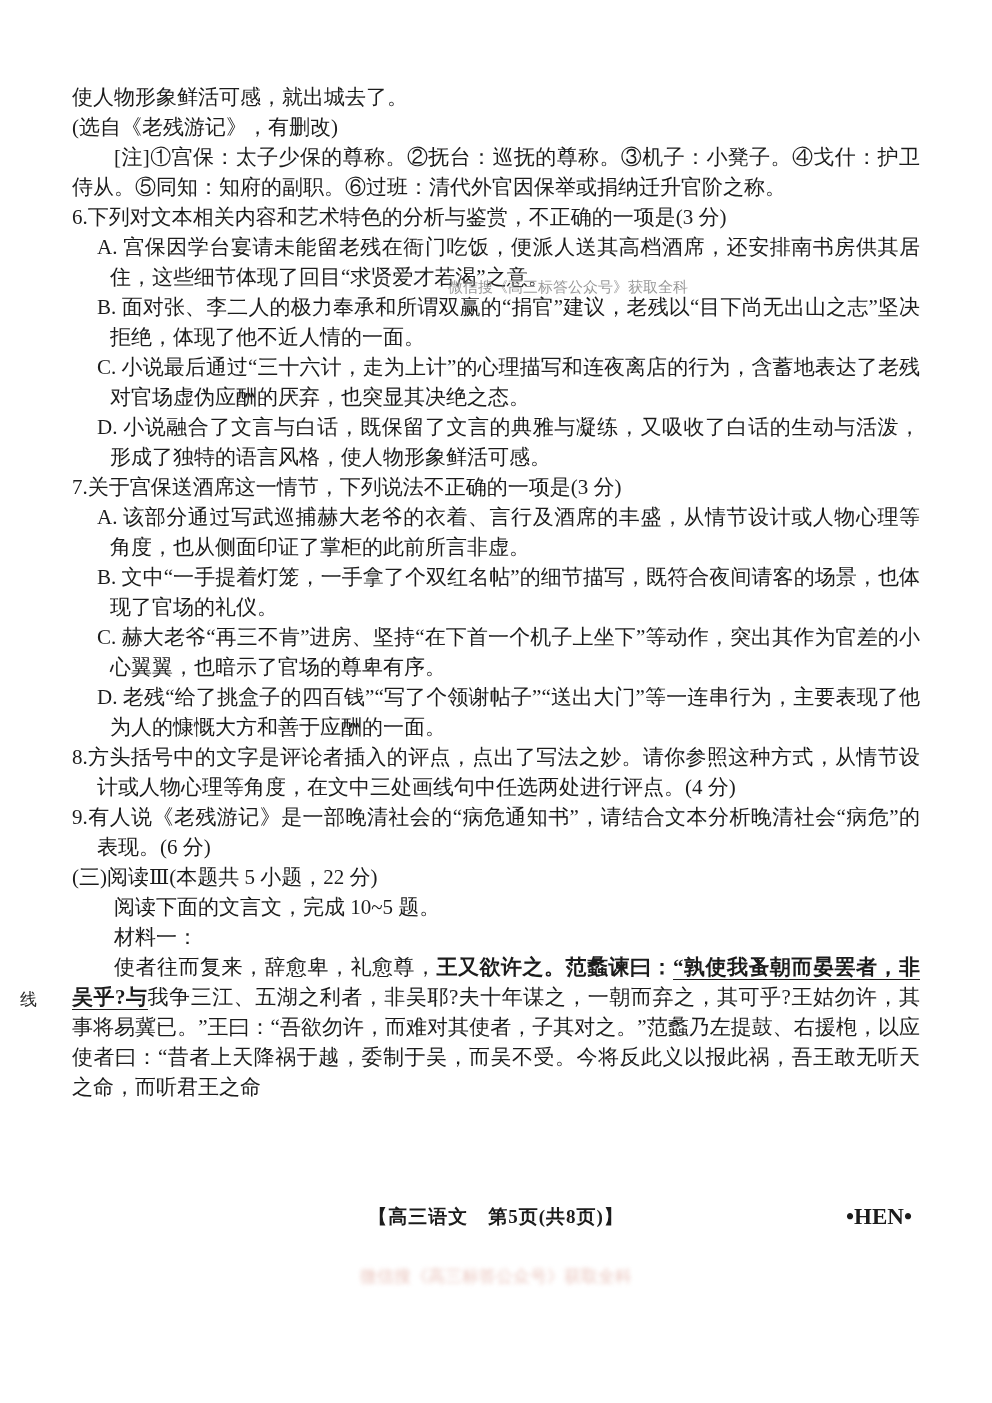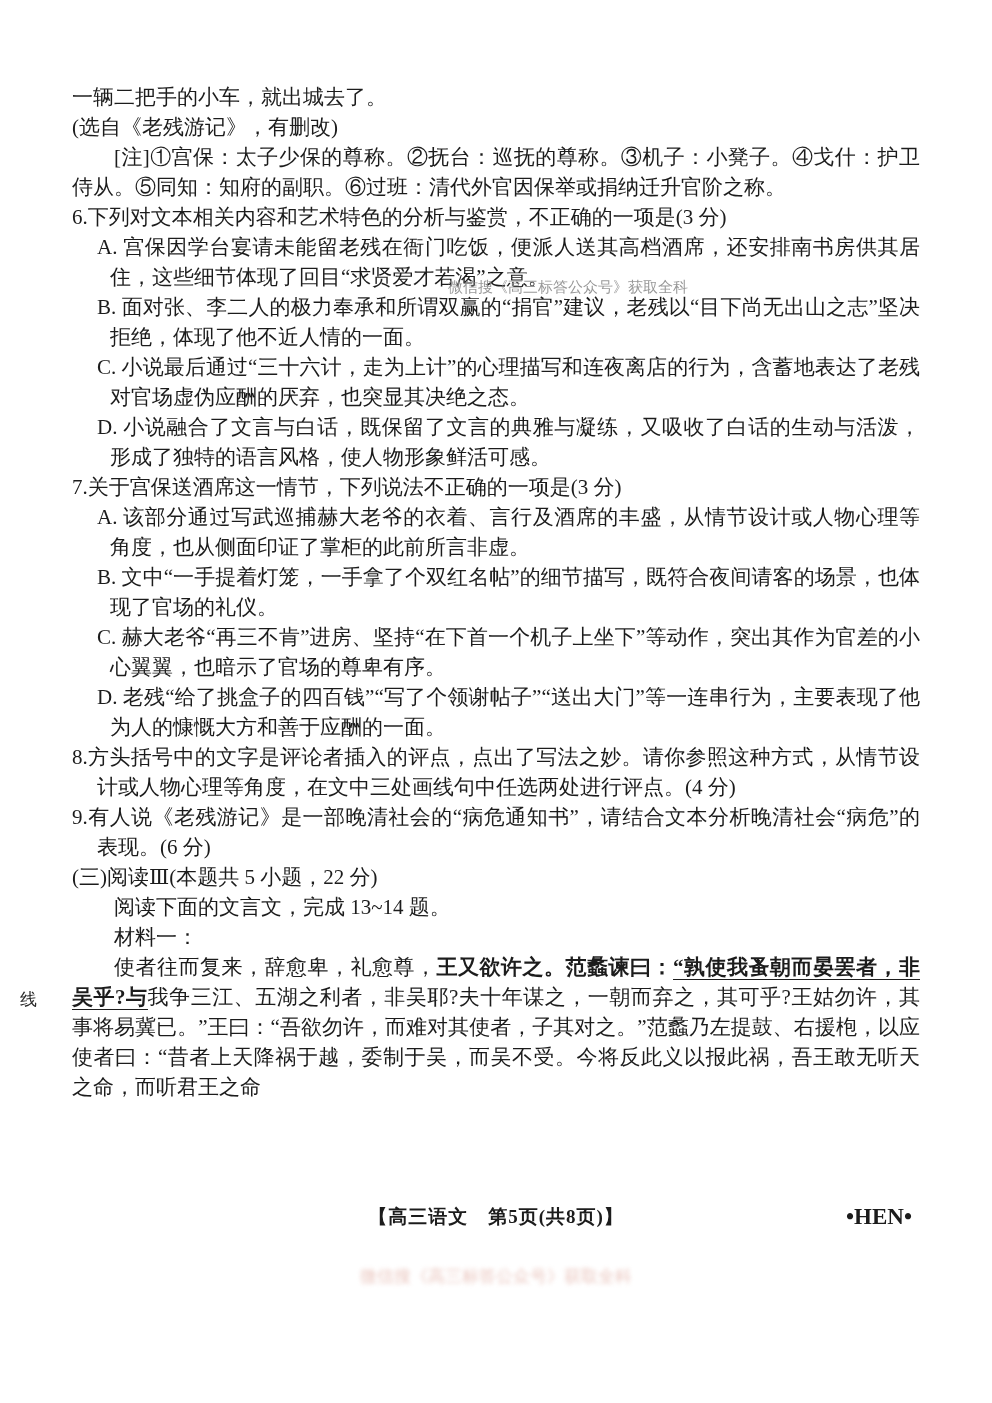--- a/index.html
+++ b/index.html
@@ -83,21 +83,21 @@
 </style>
 </head>
 <body>
 
 <div class="page">
 
   <span class="binding-char">线</span>
 
   <div class="content">
 
-    <p>一辆二把手的小车，就出城去了。</p>
+    <p>使人物形象鲜活可感，就出城去了。</p>
     <p class="line-right">(选自《老残游记》，有删改)</p>
     <p class="note">[注]①宫保：太子少保的尊称。②抚台：巡抚的尊称。③机子：小凳子。④戈什：护卫侍从。⑤同知：知府的副职。⑥过班：清代外官因保举或捐纳迁升官阶之称。</p>
 
     <section>
       <p class="stem">6.下列对文本相关内容和艺术特色的分析与鉴赏，不正确的一项是(3 分)</p>
       <p class="option">A. 宫保因学台宴请未能留老残在衙门吃饭，便派人送其高档酒席，还安排南书房供其居住，这些细节体现了回目“求贤爱才若渴”之意。</p>
       <p class="option">B. 面对张、李二人的极力奉承和所谓双赢的“捐官”建议，老残以“目下尚无出山之志”坚决拒绝，体现了他不近人情的一面。</p>
       <p class="option">C. 小说最后通过“三十六计，走为上计”的心理描写和连夜离店的行为，含蓄地表达了老残对官场虚伪应酬的厌弃，也突显其决绝之态。</p>
       <p class="option">D. 小说融合了文言与白话，既保留了文言的典雅与凝练，又吸收了白话的生动与活泼，形成了独特的语言风格，使人物形象鲜活可感。</p>
     </section>
@@ -108,21 +108,21 @@
       <p class="option">B. 文中“一手提着灯笼，一手拿了个双红名帖”的细节描写，既符合夜间请客的场景，也体现了官场的礼仪。</p>
       <p class="option">C. 赫大老爷“再三不肯”进房、坚持“在下首一个机子上坐下”等动作，突出其作为官差的小心翼翼，也暗示了官场的尊卑有序。</p>
       <p class="option">D. 老残“给了挑盒子的四百钱”“写了个领谢帖子”“送出大门”等一连串行为，主要表现了他为人的慷慨大方和善于应酬的一面。</p>
     </section>
 
     <p class="stem">8.方头括号中的文字是评论者插入的评点，点出了写法之妙。请你参照这种方式，从情节设计或人物心理等角度，在文中三处画线句中任选两处进行评点。(4 分)</p>
     <p class="stem">9.有人说《老残游记》是一部晚清社会的“病危通知书”，请结合文本分析晚清社会“病危”的表现。(6 分)</p>
 
     <section>
       <p>(三)阅读Ⅲ(本题共 5 小题，22 分)</p>
-      <p class="indent2">阅读下面的文言文，完成 13~14 题。</p>
+      <p class="indent2">阅读下面的文言文，完成 10~5 题。</p>
       <p class="indent2">材料一：</p>
       <p class="indent2"><span>使者往而复来，辞愈卑，礼愈尊，</span><span class="bold-seg">王又欲许之。范蠡谏曰：</span><span class="ul-seg">“孰使我蚤朝而晏罢者，非吴乎?与</span><span>我争三江、五湖之利者，非吴耶?夫十年谋之，一朝而弃之，其可乎?王姑勿许，其事将易冀已。”王曰：“吾欲勿许，而难对其使者，子其对之。”范蠡乃左提鼓、右援枹，以应使者曰：“昔者上天降祸于越，委制于吴，而吴不受。今将反此义以报此祸，吾王敢无听天之命，而听君王之命</span></p>
     </section>
 
   </div>
 
   <span class="wm-gray">微信搜《高三标答公众号》获取全科</span>
   <span class="wm-red">微信搜《高三标答公众号》获取全科</span>
 
   <div class="footer">

